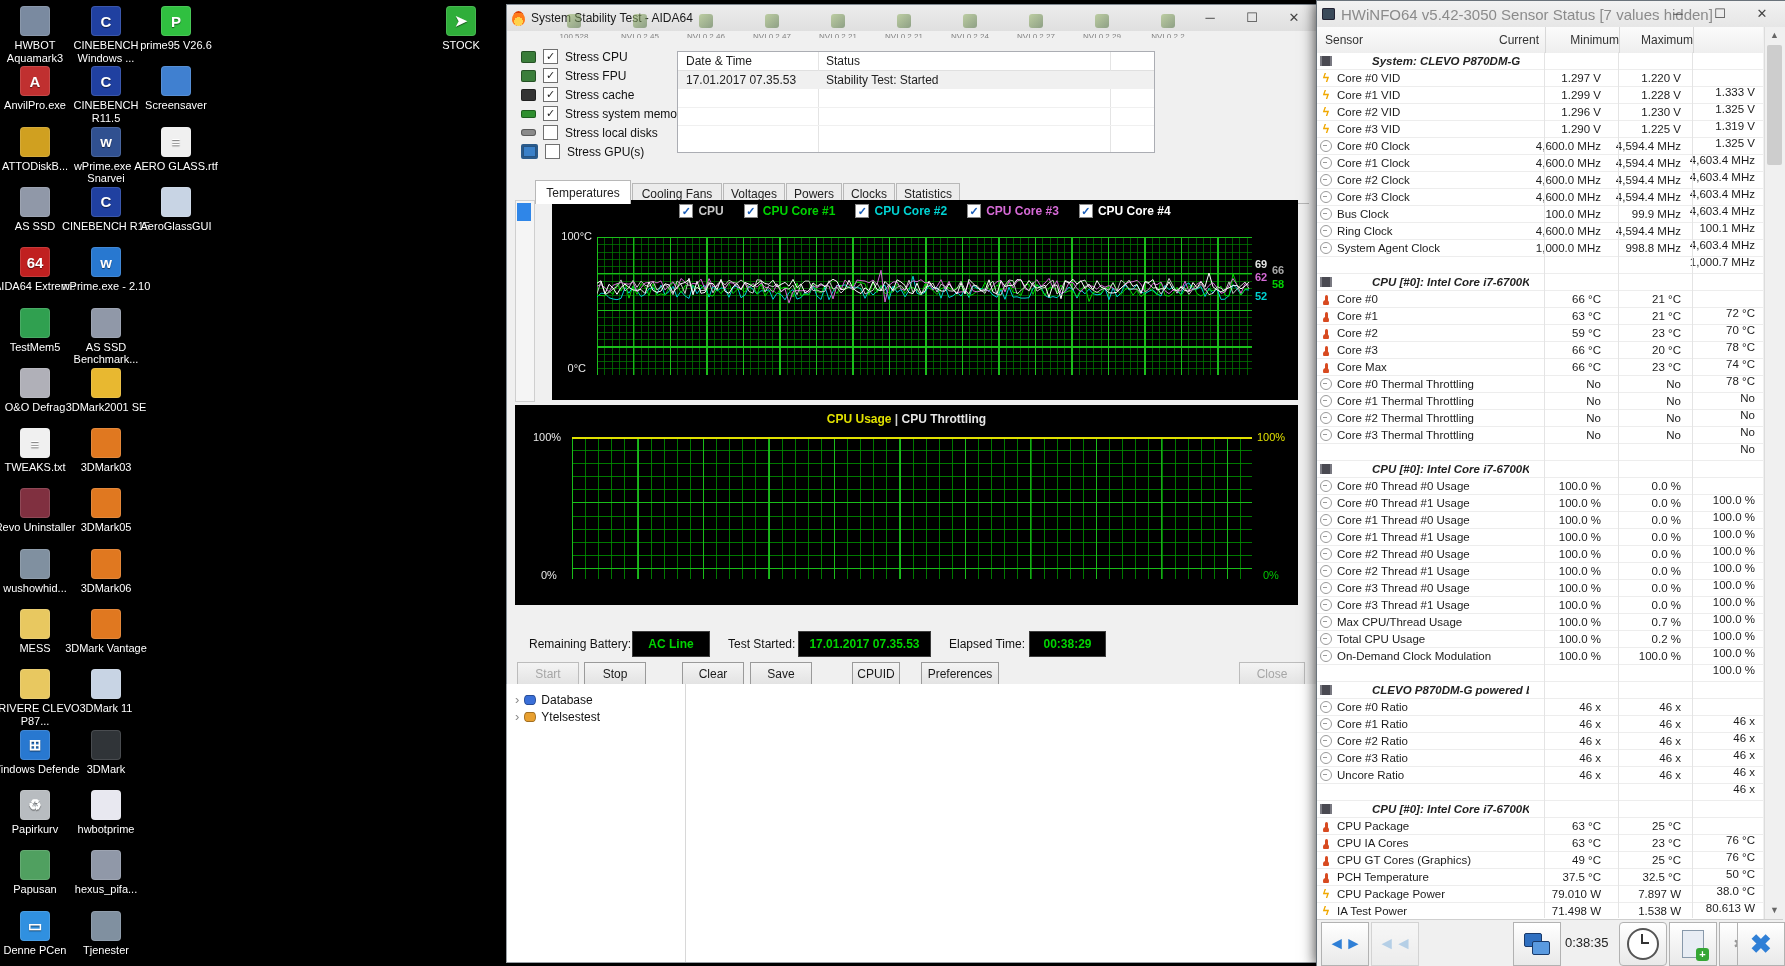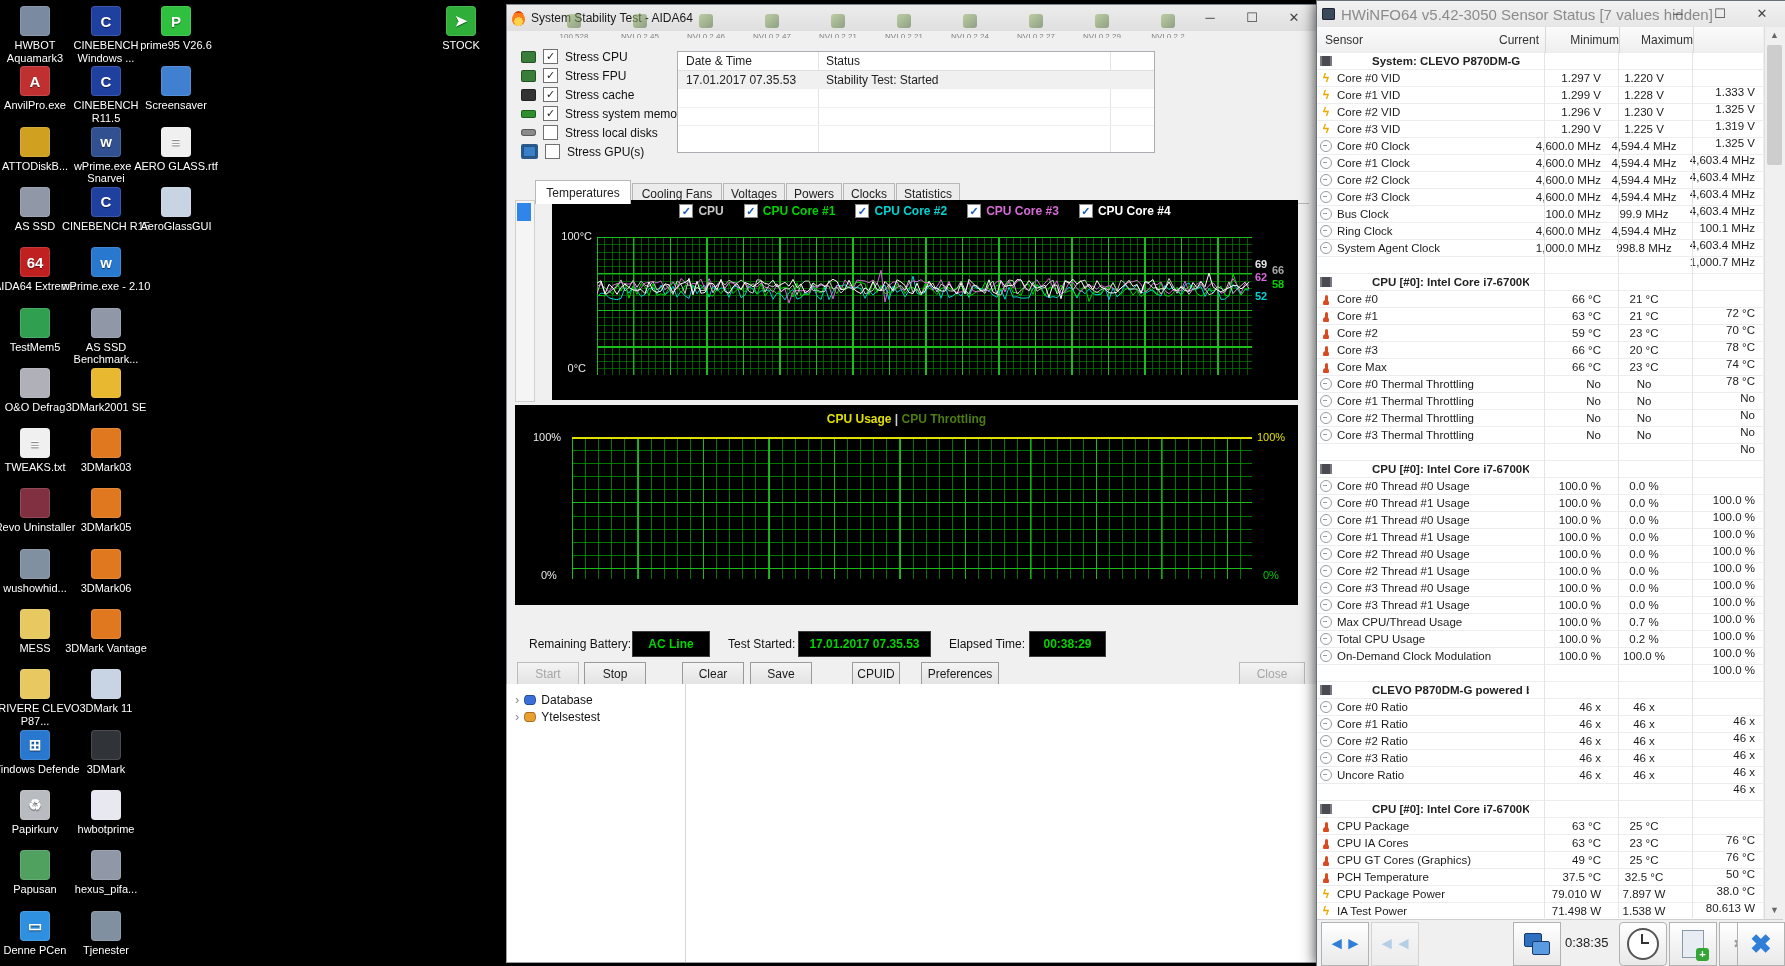--- a/index.html
+++ b/index.html
@@ -35,23 +35,23 @@
        border:1px solid #9a9a9a;font-size:12px;color:#1a1a1a;display:flex;align-items:center;
        justify-content:center;cursor:pointer;box-sizing:border-box;}
   .btn.disabled{color:#a6a6a6;border-color:#bcbcbc;cursor:default;}
   .blackbox{position:absolute;height:24px;background:#000;border:1px solid #3c3c3c;color:#00d400;
             font-size:12px;font-weight:bold;display:flex;align-items:center;justify-content:center;}
   .barlbl{position:absolute;font-size:12px;color:#111;}
   .hrow{display:flex;height:16px;align-items:center;border-bottom:1px solid #ededed;
         font-size:11.5px;color:#1c1c1c;background:#fff;}
   .hrow .nm{flex:0 0 209px;white-space:nowrap;overflow:hidden;display:flex;align-items:center;gap:5px;padding-left:3px;}
   .hrow .c1{flex:0 0 72px;text-align:right;padding-right:6px;}
-  .hrow .c2{flex:0 0 74px;text-align:center;padding-right:6px;}
+  .hrow .c2{flex:0 0 74px;text-align:right;padding-right:6px;}
   .hrow .c3{flex:0 0 68px;text-align:right;padding-right:6px;margin-top:28px;}
-  .hrow.section .nm{font-weight:bold;color:#222;gap:40px;}
+  .hrow.section .nm{font-style:italic;font-weight:bold;color:#222;gap:40px;}
   .icon12{width:12px;height:12px;flex:0 0 12px;display:flex;align-items:center;justify-content:center;}
   .legend-item{display:flex;align-items:center;gap:5px;font-size:12px;font-weight:bold;cursor:pointer;}
   .lchk{width:12px;height:12px;background:#fff;border:1px solid #888;color:#1b5eb8;
         font-size:11px;line-height:12px;text-align:center;}
   .toolbtn{position:absolute;top:916px;height:42px;background:linear-gradient(#ffffff,#e9e9e9);
            border:1px solid #b2b2b2;display:flex;align-items:center;justify-content:center;cursor:pointer;}
   .treerow{position:absolute;display:flex;align-items:center;gap:5px;font-size:12px;color:#111;cursor:pointer;}
   .ghost{position:absolute;top:9px;width:14px;height:14px;border-radius:3px;opacity:.55;
          background:linear-gradient(135deg,#9ab86a,#4a6a3a);}
   .ghostlbl{position:absolute;top:27px;height:6px;overflow:hidden;font-size:8px;color:#222;
@@ -349,21 +349,21 @@
           <span class="glabel" style="color: rgb(214, 106, 214); font-weight: bold; left: 703px; top: 71px;">62</span>
           <span class="glabel" style="color: rgb(0, 210, 0); font-weight: bold; left: 720px; top: 78px;">58</span>
           <span class="glabel" style="color: rgb(0, 210, 210); font-weight: bold; left: 703px; top: 90px;">52</span>
         </div>
     </div>
 
     <div class="abs" style="left:8px;top:400px;width:783px;height:200px;background:#000;">
       <div style="position:absolute;left:0;right:0;top:7px;text-align:center;font-size:12px;font-weight:bold;">
         <span id="u-title-l" style="color:#e0e000;">CPU Usage</span>
         <span style="color:#d0d0d0;"> </span><span style="color:#d0d0d0;">|</span><span> </span>
-        <span id="u-title-r" style="color:#4d7c0f;text-align:center;">CPU Throttling</span>
+        <span id="u-title-r" style="color:#e5e5e5;text-align:center;">CPU Throttling</span>
       </div>
       <span class="glabel" style="left:18px;top:26px;">100%</span>
       <span class="glabel" style="left:26px;top:164px;">0%</span>
       <span class="glabel" style="left:742px;top:26px;color:#e0e000;">100%</span>
       <span class="glabel" style="left:748px;top:164px;color:#00c800;">0%</span>
       <div class="ggrid ggrid2" id="usage-grid" style="left: 57px; top: 32px; width: 680px; height: 142px; background-image: repeating-linear-gradient(to right, rgba(30, 200, 30, 0.85) 0px, rgba(30, 200, 30, 0.85) 1px, transparent 1px, transparent 65.5px), repeating-linear-gradient(rgba(30, 200, 30, 0.85) 0px, rgba(30, 200, 30, 0.85) 1px, transparent 1px, transparent 65.5px), repeating-linear-gradient(to right, rgba(0, 150, 0, 0.8) 0px, rgba(0, 150, 0, 0.8) 1px, transparent 1px, transparent 13.1px), repeating-linear-gradient(rgba(0, 150, 0, 0.8) 0px, rgba(0, 150, 0, 0.8) 1px, transparent 1px, transparent 13.1px);">
         <div class="abs" style="left:0;top:0;width:680px;height:2px;background:#e0e000;"></div>
       </div>
     </div>
 

